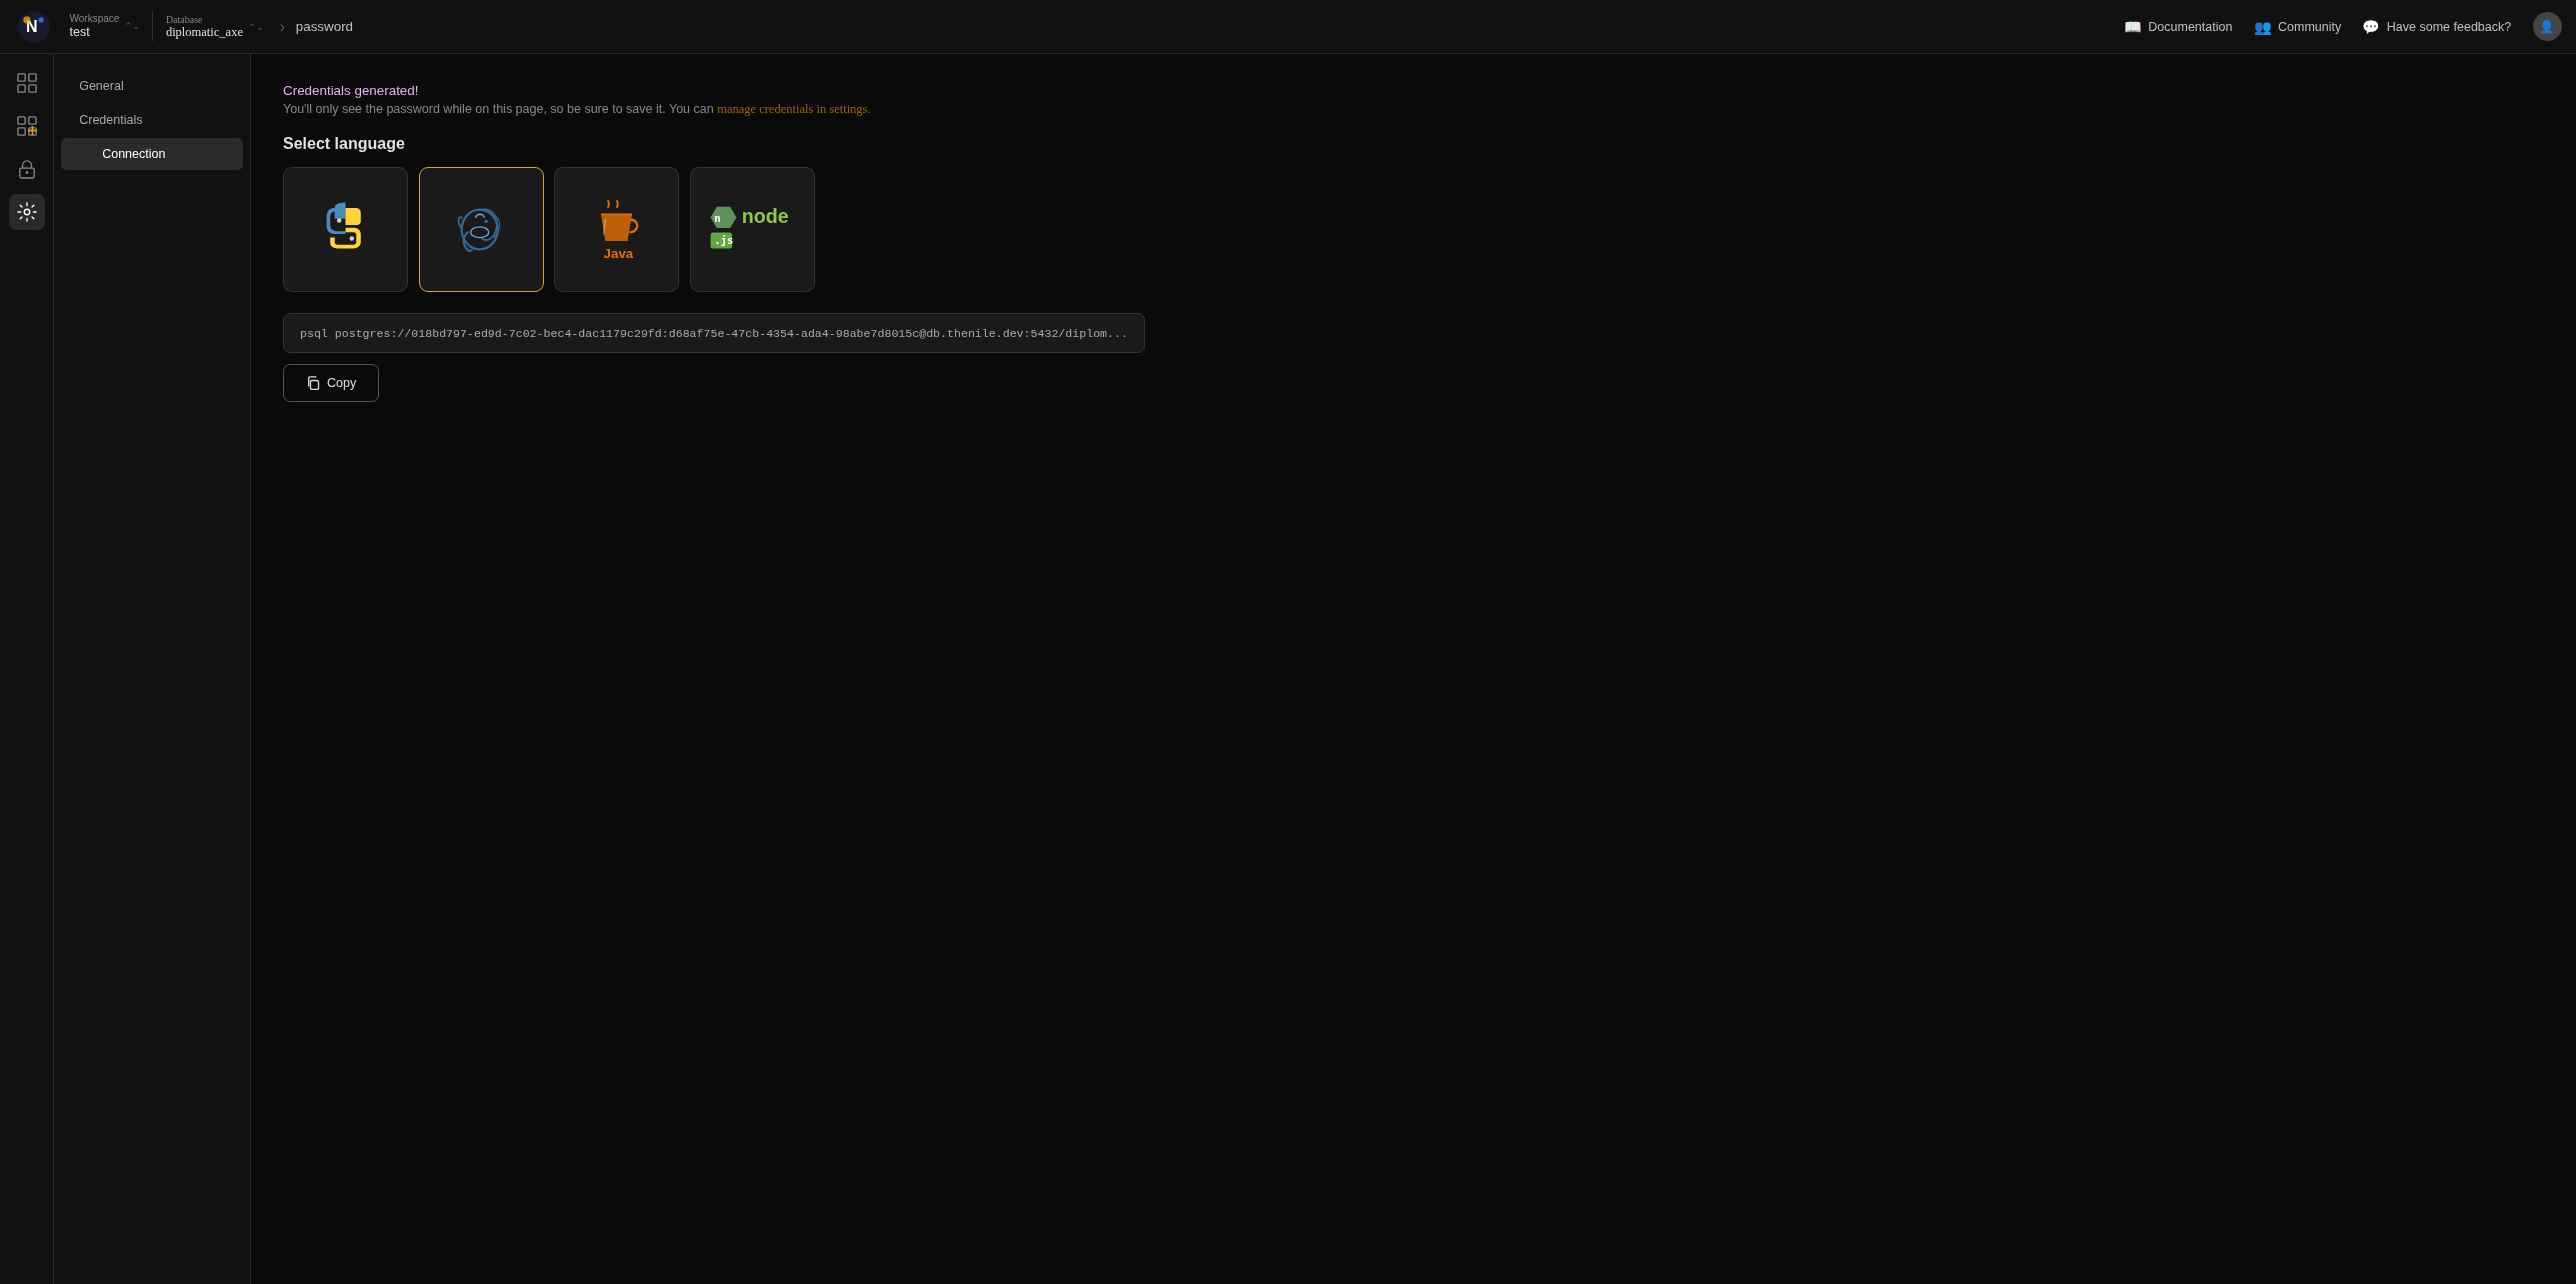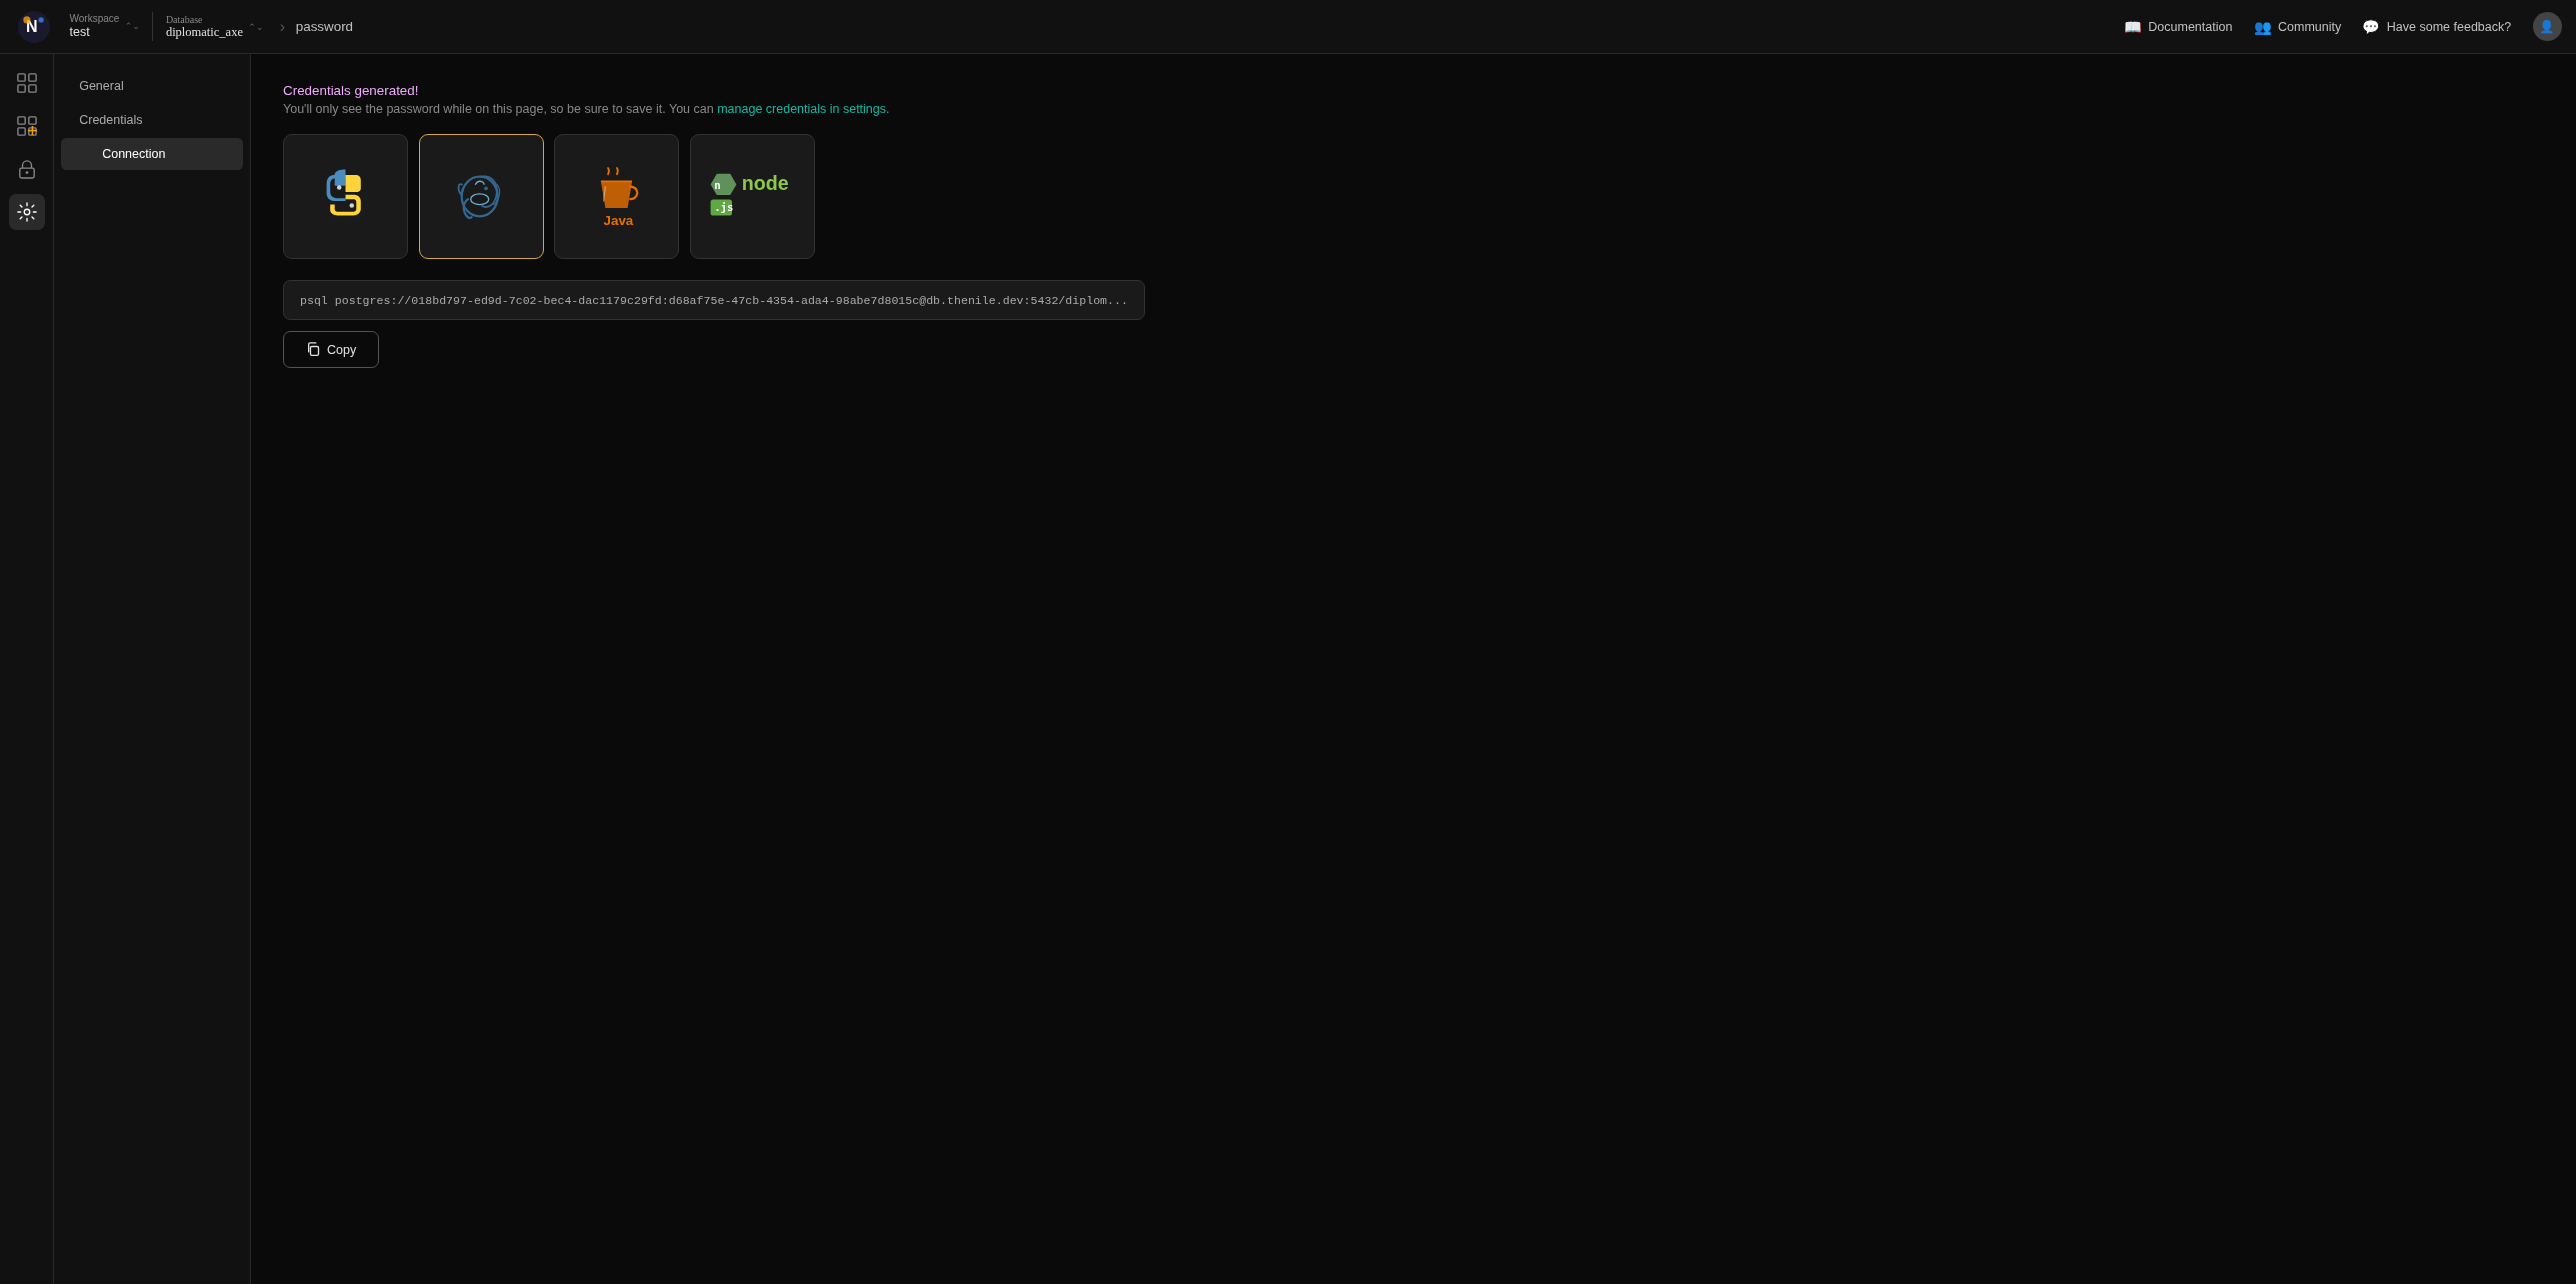--- a/index.html
+++ b/index.html
@@ -197,22 +197,23 @@
       font-size: 13.4px;
       color: #f0abfc;
       font-weight: 500;
       margin-bottom: 3.6px;
     }
     .credentials-subtitle {
       font-size: 12.5px;
       color: #888;
     }
     .credentials-subtitle a {
-      color: #14b8a6;
+      color: #a16207;
       text-decoration: none;
+      font-family: Liberation Serif, serif;
     }
 
     .select-language-title {
       font-size: 16px;
       font-weight: 600;
       color: #e0e0e0;
       margin-bottom: 14.3px;
     }
 
     .language-cards {
@@ -391,20 +392,21 @@
   <div class="content">
 
     <div class="credentials-banner">
       <div class="credentials-title">Credentials generated!</div>
       <div class="credentials-subtitle">
         <span>You'll only see the password while on this page, so be sure to save it. You can</span>
         <a href="#">manage credentials in settings.</a>
       </div>
     </div>
 
+    <div class="select-language-title">Select language</div>
 
     <div class="language-cards">
 
       <div class="language-card">
         <svg class="python-logo" viewBox="0 0 70 70" fill="none" xmlns="http://www.w3.org/2000/svg">
 
           <path d="M35 5C22 5 23 11 23 11V23H35" stroke="#4b8bbe" stroke-width="0" fill="#4b8bbe"></path>
           <path d="M23 11C23 11 14 10 14 21V32C14 32 14 40 23 40H35V37H26C26 37 18 37 18 30V21C18 21 18 15 23 15H35V11H23Z" fill="#4b8bbe"></path>
           <path d="M35 11H47C47 11 52 11 52 17V26C52 26 52 30 47 30H35V33H44C44 33 52 33 52 40V49C52 49 52 56 44 56H26C26 56 18 56 18 50V44H23V49C23 52 26 52 26 52H44C44 52 47 52 47 49V41C47 41 47 38 44 38H35V37V34H35V11Z" fill="#ffd43b"></path>
           <circle cx="28" cy="25" r="2.5" fill="white" opacity="0.8"></circle>

